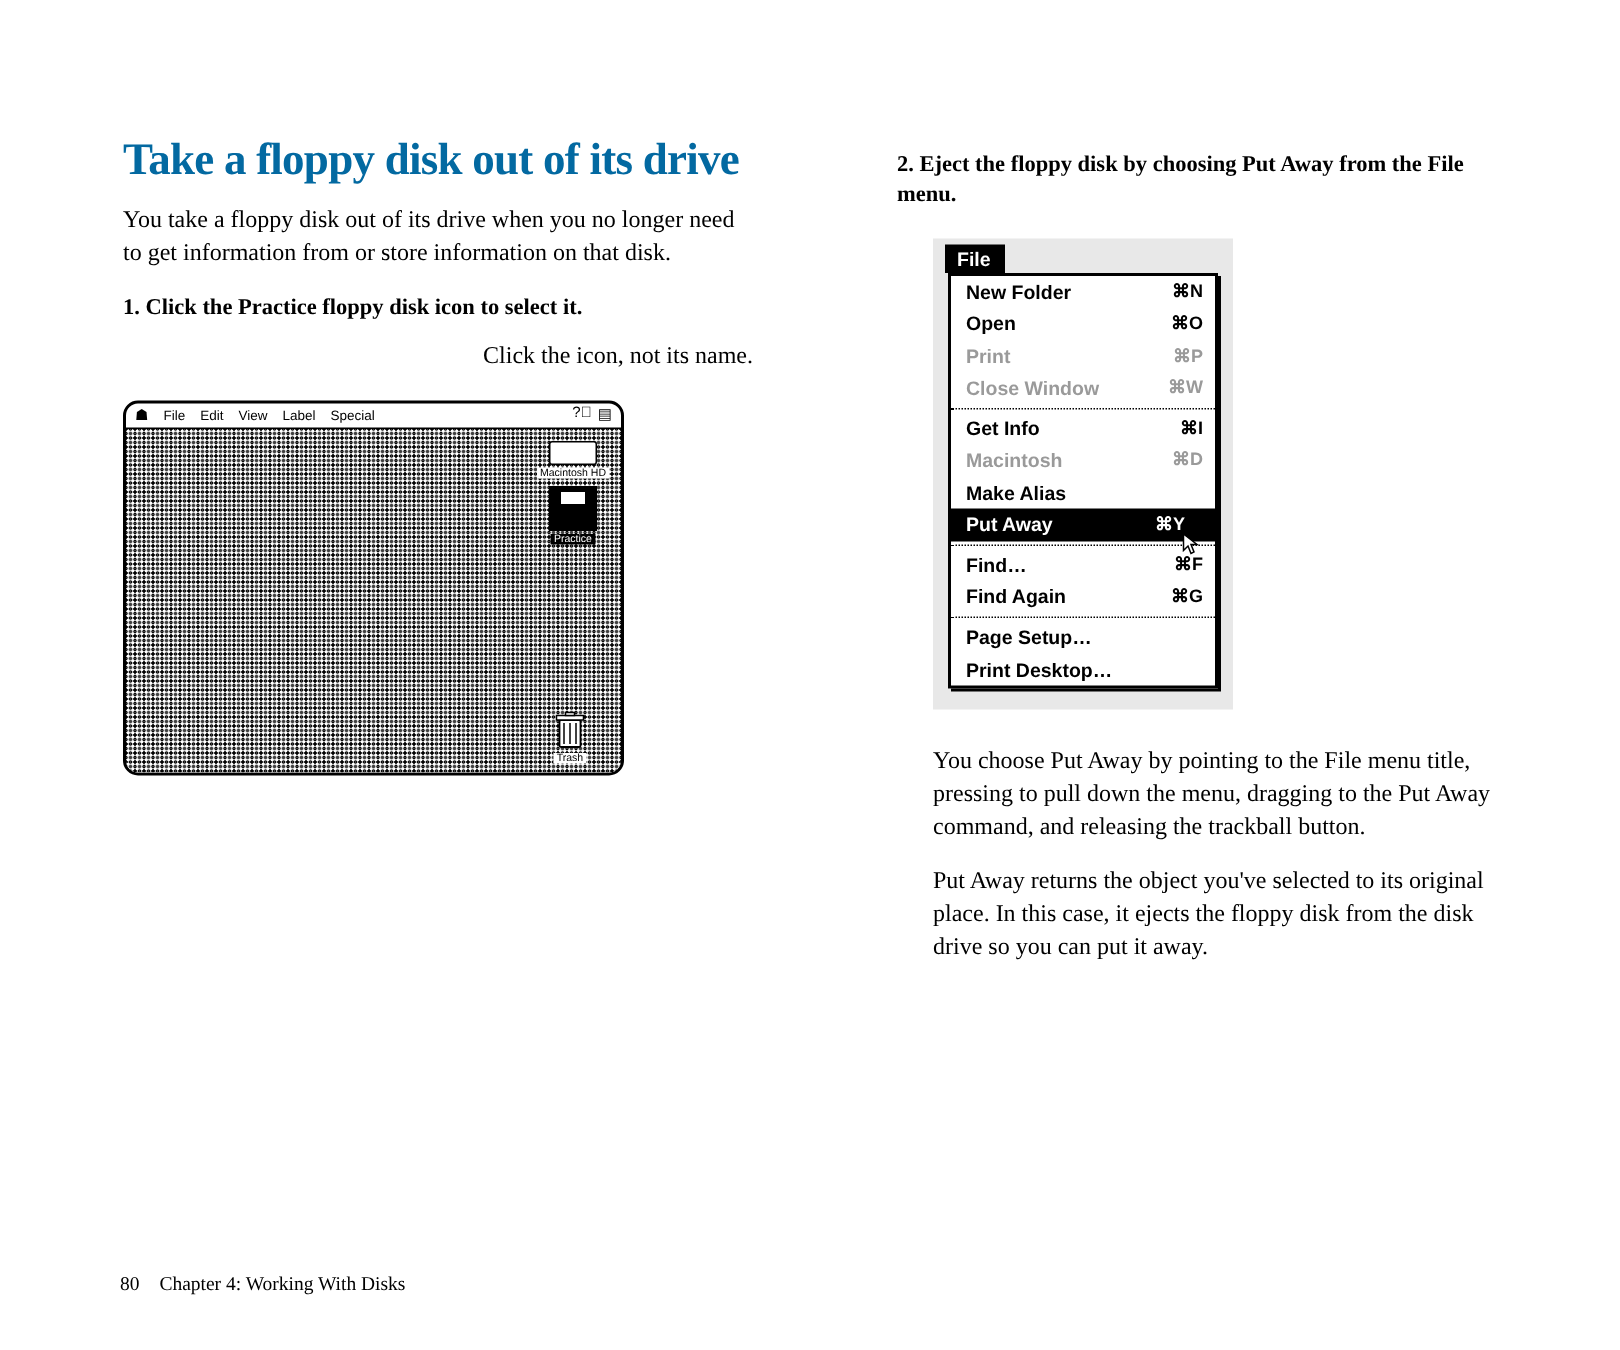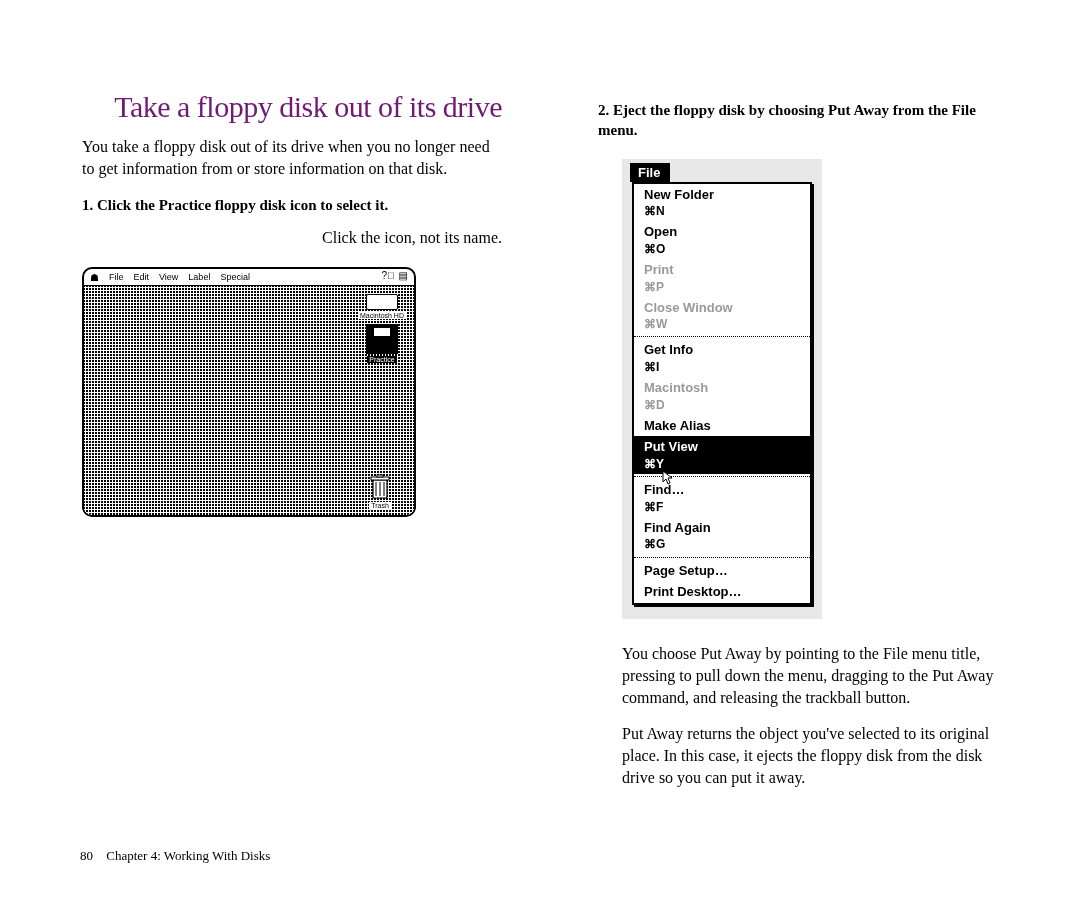--- a/index.html
+++ b/index.html
@@ -25,26 +25,25 @@
   .col-right { flex: 0 0 420px; }
   .divider {
     width: 1px;
     background: #999;
     align-self: stretch;
     margin-top: 10px;
     height: 740px;
   }
   h1.section-title {
     font-family: Georgia, serif;
-    font-weight: 400;
+    font-weight: 700;
     font-size: 30px;
-    color: #701a75;
+    color: #0369a1;
     margin: 0 0 12px 0;
     letter-spacing: -0.5px;
-    text-align: right;
   }
   p.body {
     font-size: 16px;
     line-height: 1.35;
     margin: 0 0 16px 0;
     font-weight: 400;
   }
   p.step {
     font-size: 15px;
     line-height: 1.35;
@@ -170,21 +169,20 @@
     font-family: "Chicago","Geneva","Helvetica",sans-serif;
     font-weight: bold;
     font-size: 13px;
     box-shadow: 2px 2px 0 #000;
   }
   .menu-row {
     display:flex; justify-content: space-between;
     padding: 2px 8px 2px 10px;
     line-height: 1.35;
     white-space: nowrap;
-    flex-direction: column;
   }
   .menu-row.dim { color:#9a9a9a; }
   .menu-row.sel { background:#000; color:#fff; position:relative; }
   .menu-row.sel::after{
     content:""; position:absolute; right:-2px; bottom:-10px;
     width: 12px; height: 14px;
     background: transparent;
   }
   .menu-sep { border-top: 1.5px dotted #000; margin: 2px 0; }
   .menu-row .sc { font-size: 12px; letter-spacing: 0; }
@@ -282,21 +280,21 @@
           </div>
           <div class="menu-row dim">
             <span>Macintosh</span>
             <span class="sc">⌘D</span>
           </div>
           <div class="menu-row">
             <span>Make Alias</span>
             <span class="sc"></span>
           </div>
           <div class="menu-row sel">
-            <span>Put View</span>
+            <span>Put Away</span>
             <span class="sc">⌘Y<span class="ptr"><svg width="14" height="16" viewBox="0 0 14 16">
                   <polygon points="1,1 1,12 4,9 6,14 8,13 6,8 10,8" fill="#fff" stroke="#000" stroke-width="1"></polygon>
                 </svg></span></span>
           </div>
           <div class="menu-sep"></div>
           <div class="menu-row">
             <span>Find…</span>
             <span class="sc">⌘F</span>
           </div>
           <div class="menu-row">

